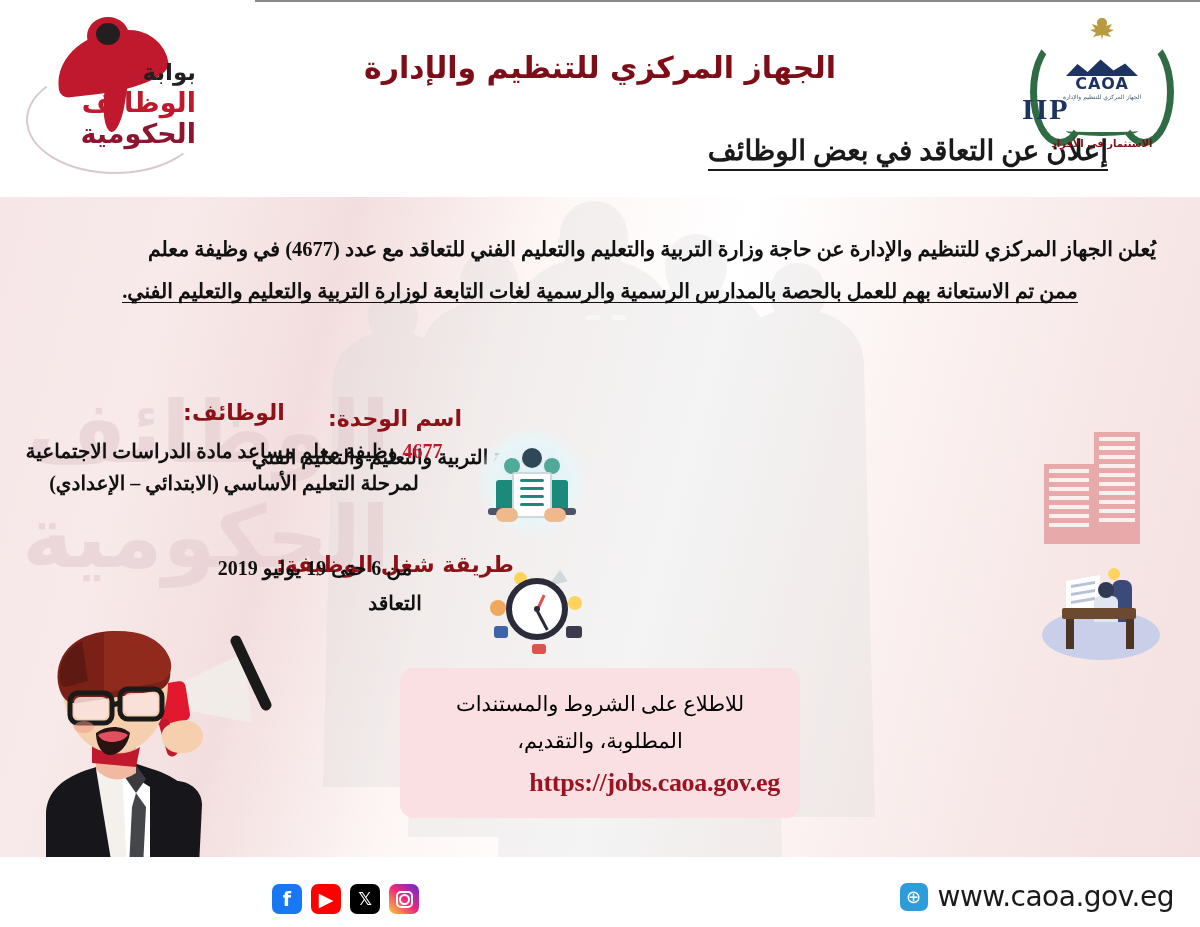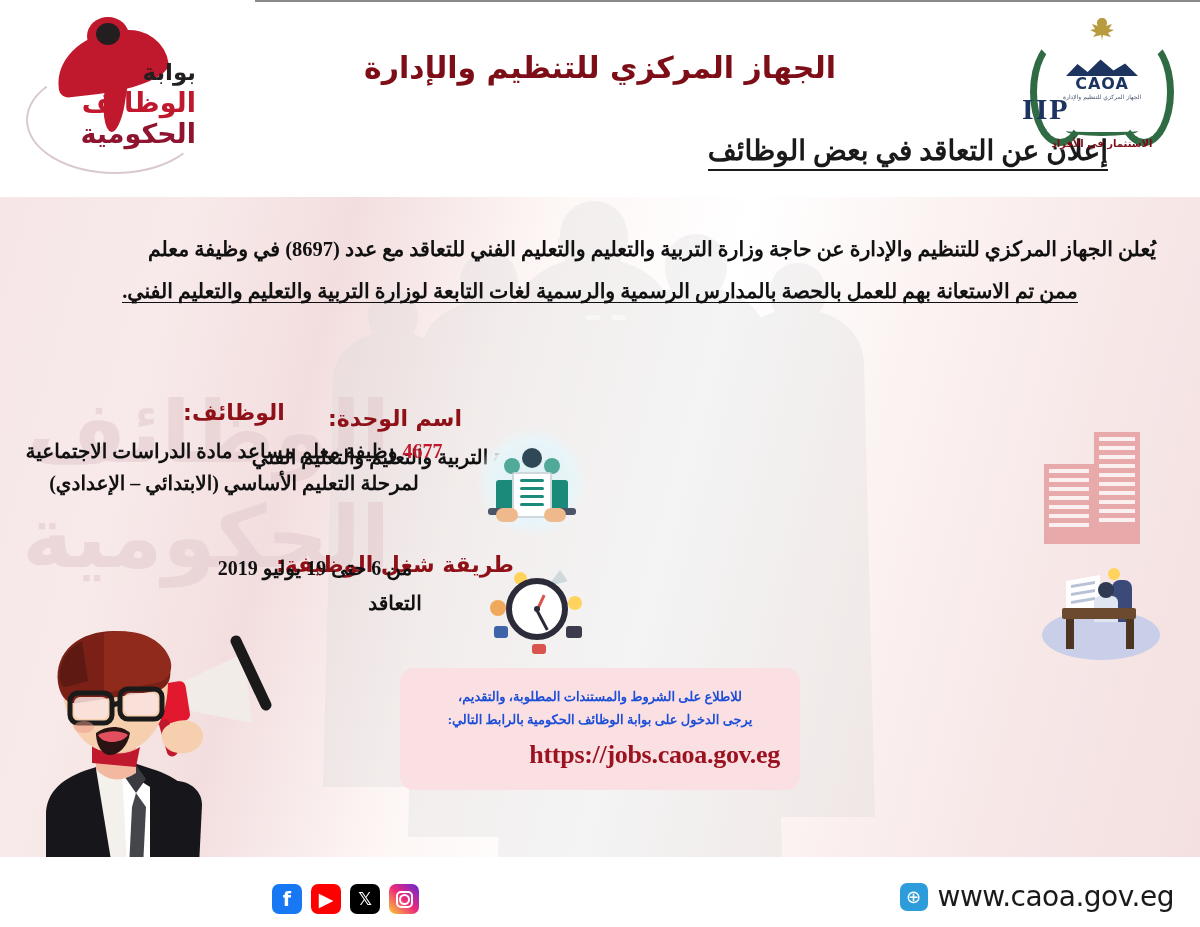--- a/index.html
+++ b/index.html
@@ -392,21 +392,21 @@
     top: 668px; left: 50%;
     transform: translateX(-50%);
     width: 400px;
     padding: 18px 20px 20px;
     background: #fae0e2;
     border-radius: 14px;
     text-align: center;
     z-index: 5;
   }
   .cta .l1, .cta .l2 {
-    font-size: 13px; color: #1d4ed8; font-weight: 700; line-height: 1.75;
+    font-size: 21px; color: #000000; font-weight: 400; line-height: 1.75;
   }
   .cta .url {
     margin-top: 8px;
     font-family: "Liberation Serif", "DejaVu Serif", serif;
     font-weight: 700;
     font-size: 26px;
     color: #9b1220;
     direction: ltr;
     letter-spacing: -0.3px;
     text-align: right;
@@ -532,21 +532,21 @@
         <div class="caoa-text">CAOA</div>
         <div class="caoa-sub">الجهاز المركزي للتنظيم والإدارة</div>
       </div>
       <div class="iip">IIP</div>
       <div class="swoop"></div>
       <div class="seal-ar">الاستثمار في الأفراد</div>
     </div>
   </div>
 
   <div class="intro">
-    <span class="ln ln1">يُعلن الجهاز المركزي للتنظيم والإدارة عن حاجة وزارة التربية والتعليم والتعليم الفني للتعاقد مع عدد (8697) في وظيفة معلم</span>
+    <span class="ln ln1">يُعلن الجهاز المركزي للتنظيم والإدارة عن حاجة وزارة التربية والتعليم والتعليم الفني للتعاقد مع عدد (4677) في وظيفة معلم</span>
     <span class="ln ln3"><span class="ul">ممن تم الاستعانة بهم للعمل بالحصة بالمدارس الرسمية والرسمية لغات التابعة لوزارة التربية والتعليم والتعليم الفني.</span></span>
   </div>
 
   <div class="info">
 
     <div class="cell" id="cell-unit">
       <div class="label">اسم الوحدة:</div>
       <div class="value">وزارة التربية والتعليم والتعليم الفني</div>
     </div>
 
@@ -635,21 +635,20 @@
     <div class="chair"></div>
     <div class="person-b"></div>
     <div class="person-h"></div>
     <div class="desktop"></div>
     <div class="leg-l"></div>
     <div class="leg-r"></div>
   </div>
 
   <div class="cta">
     <div class="l1">للاطلاع على الشروط والمستندات المطلوبة، والتقديم،</div>
-    <div class="l2">يرجى الدخول على بوابة الوظائف الحكومية بالرابط التالي:</div>
     <div class="url">https://jobs.caoa.gov.eg</div>
   </div>
 
   <svg class="mascot" viewBox="0 0 300 300">
 
     <path d="M176 58 L244 26 L252 96 L182 82 Z" fill="#f2ece9"></path>
     <path d="M236 14 L266 78" stroke="#1a1a1a" stroke-width="11" stroke-linecap="round"></path>
     <rect x="150" y="56" width="38" height="40" rx="6" fill="#e2192e" transform="rotate(-9 169 76)"></rect>
     <rect x="163" y="92" width="11" height="38" rx="5" fill="#c0182c" transform="rotate(-16 168 111)"></rect>
 

